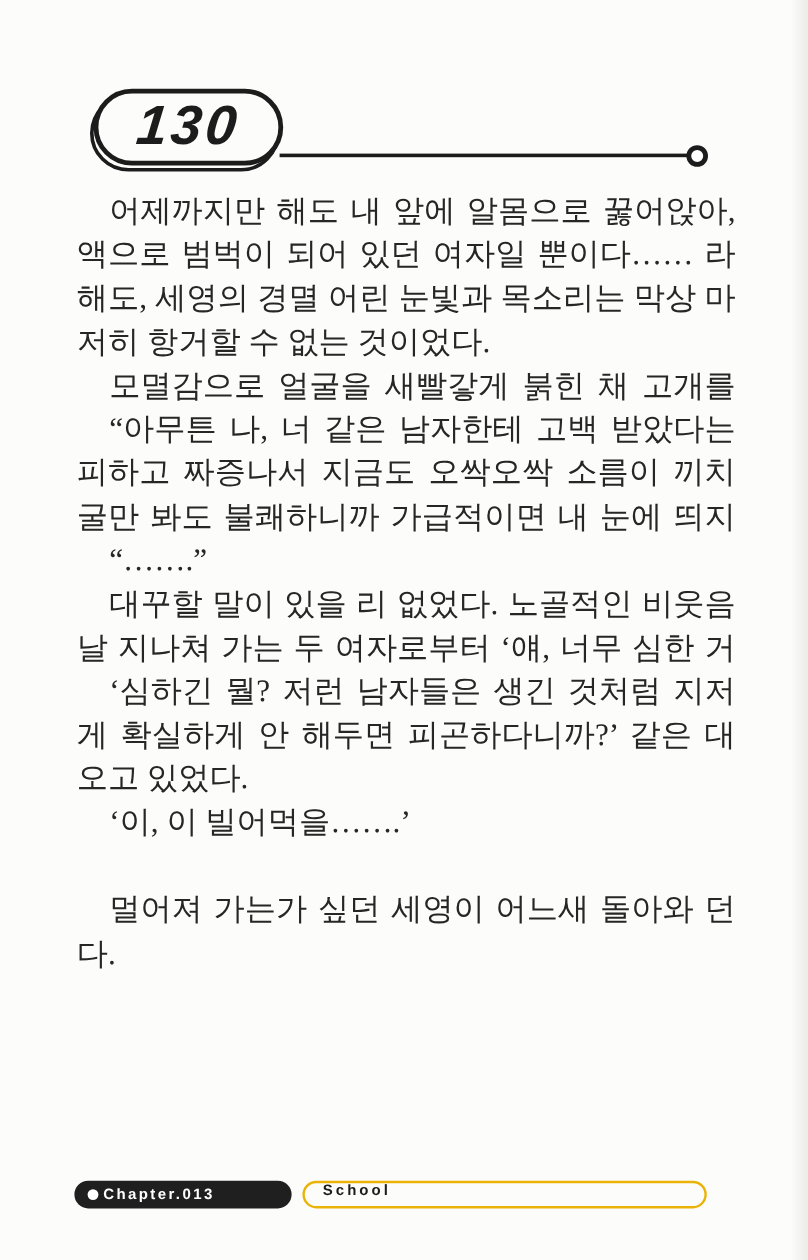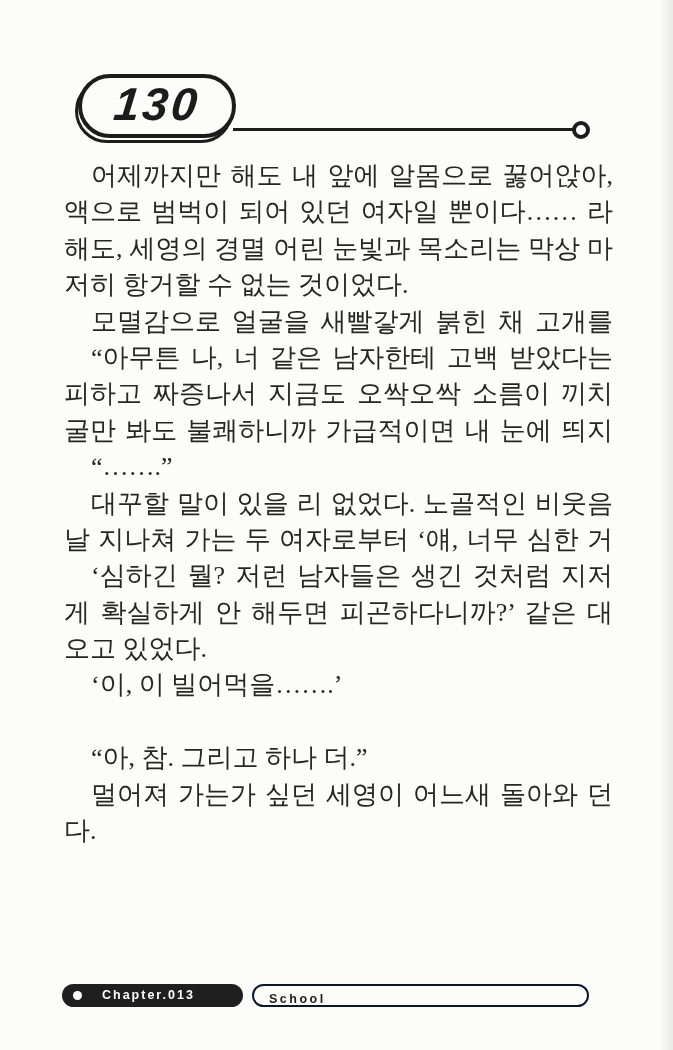--- a/index.html
+++ b/index.html
@@ -59,36 +59,36 @@
   .line { height: 36.4px; overflow: hidden; white-space: normal; }
   .line.j { text-align: justify; text-align-last: justify; }
   .line.i { padding-left: 27px; }
 
   
   .footer-chapter {
     position: absolute; left: 62px; top: 984px;
     width: 181px; height: 23px;
     background: #1f1f1f; border-radius: 12px;
     display: flex; align-items: center;
-    padding-left: 11px; gap: 20px;
+    padding-left: 11px; gap: 4px;
   }
   .footer-chapter .dot {
     width: 9px; height: 9px; border-radius: 50%; background: #ffffff;
   }
   .footer-chapter .label {
     font-family: "Liberation Sans", "DejaVu Sans", sans-serif;
     font-size: 12.5px; font-weight: bold; letter-spacing: 2px;
     color: #ffffff; line-height: 1;
   }
   .footer-section {
     position: absolute; left: 252px; top: 984px;
     width: 337px; height: 23px;
-    border: 2px solid #0f172a; border-radius: 12px;
+    border: 2px solid #eab308; border-radius: 12px;
     background: #fcfcfb;
-    display: flex; align-items: flex-end;
+    display: flex; align-items: flex-start;
     padding-left: 15px;
   }
   .footer-section .label {
     font-family: "Liberation Sans", "DejaVu Sans", sans-serif;
     font-size: 12.5px; font-weight: bold; letter-spacing: 2.5px;
     color: #1c1c1c; line-height: 1;
   }
 
   
   .scan-edge {
@@ -121,21 +121,20 @@
     <div class="line j">피하고 짜증나서 지금도 오싹오싹 소름이 끼치거든? 네 얼</div>
     <div class="line j">굴만 봐도 불쾌하니까 가급적이면 내 눈에 띄지 말아 줬으</div>
     <div class="line i">“…….”</div>
     <div class="line i j">대꾸할 말이 있을 리 없었다. 노골적인 비웃음을 던지며</div>
     <div class="line j">날 지나쳐 가는 두 여자로부터 ‘얘, 너무 심한 거 아냐?’</div>
     <div class="line i j">‘심하긴 뭘? 저런 남자들은 생긴 것처럼 지저분해서 이렇</div>
     <div class="line j">게 확실하게 안 해두면 피곤하다니까?’ 같은 대화가 들려</div>
     <div class="line">오고 있었다.</div>
     <div class="line i">‘이, 이 빌어먹을…….’</div>
     <div class="line"></div>
-    <div class="line i">“아, 참. 그리고 하나 더.”</div>
     <div class="line i j">멀어져 가는가 싶던 세영이 어느새 돌아와 던진 말이었</div>
     <div class="line">다.</div>
   </div>
 
   <div class="footer-chapter">
     <span class="dot"></span>
     <span class="label">Chapter.013</span>
   </div>
   <div class="footer-section">
     <span class="label">School</span>

